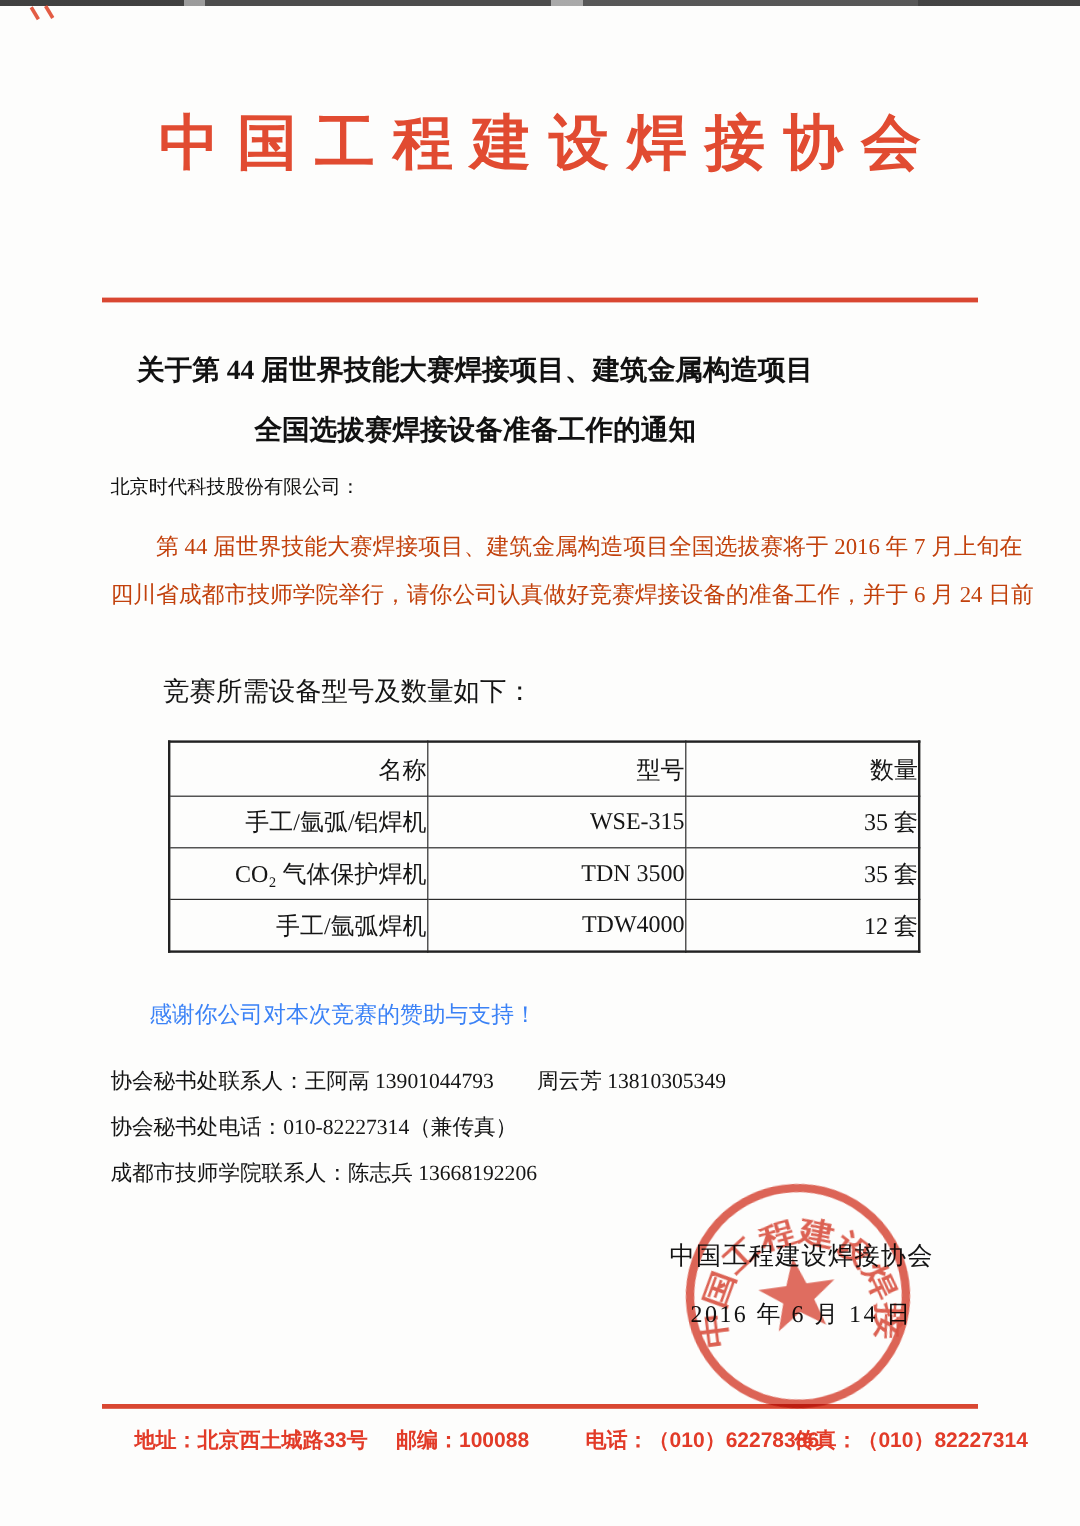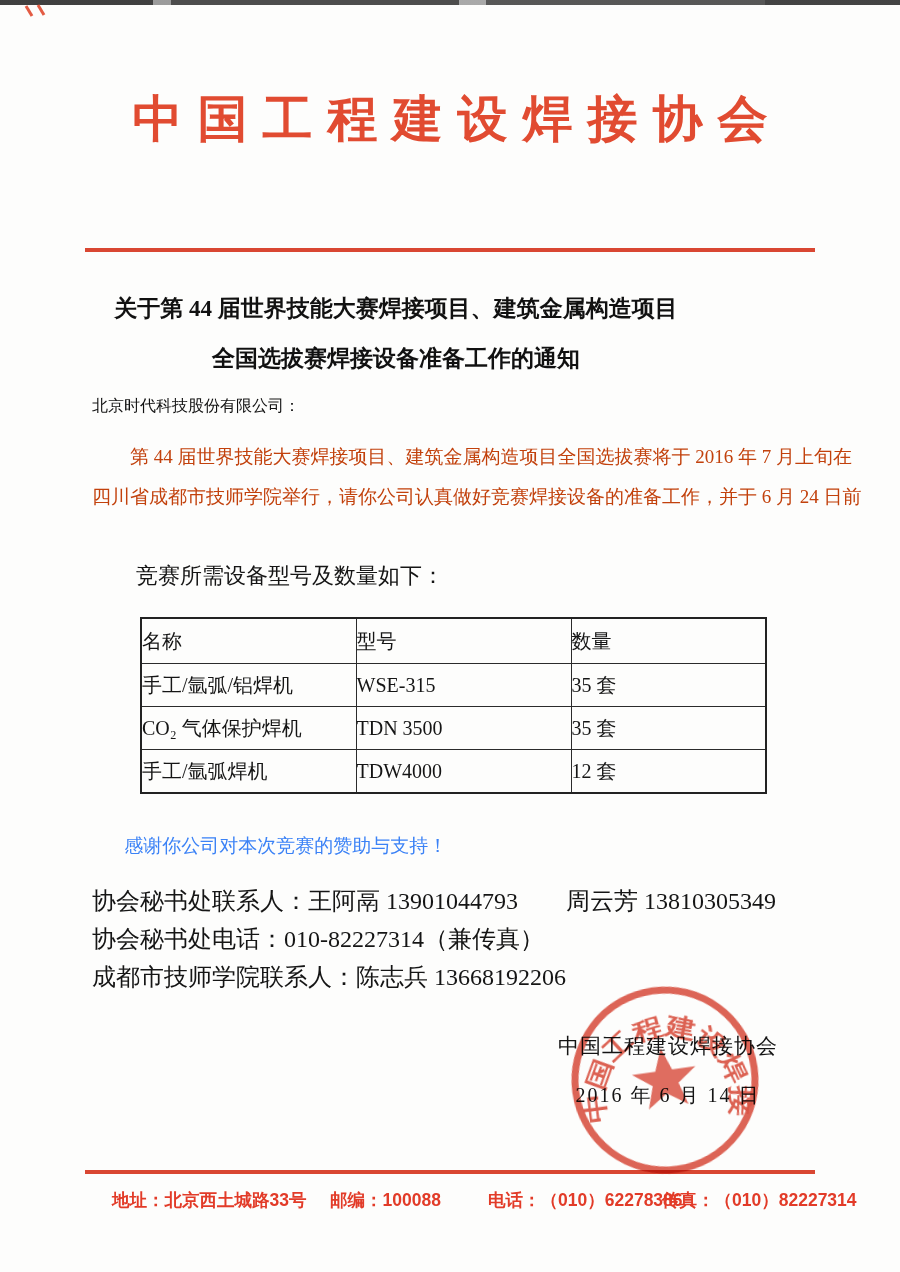--- a/index.html
+++ b/index.html
@@ -60,35 +60,35 @@
     font-size:22px;line-height:40px;text-indent:2em;white-space:nowrap;color:#151515;
   }
 
   
   .eq-table{
     position:absolute;top:617px;left:140px;
     border-collapse:collapse;table-layout:fixed;width:625px;
   }
   .eq-table td,.eq-table th{
     border:1px solid #2b2b2b;
-    text-align:left;vertical-align:middle;
+    text-align:right;vertical-align:middle;
     font-size:20px;font-weight:normal;color:#151515;
     padding:0;
   }
   .eq-table{border:2px solid #222;}
   .eq-table th{height:44px;}
   .eq-table td{height:42px;}
 
   .thanks{
     position:absolute;top:833px;left:92px;width:724px;
     font-size:19px;text-indent:1.7em;white-space:nowrap;color:#3b82f6;
   }
   .contacts{
     position:absolute;top:882px;left:92px;width:724px;
-    font-size:24px;line-height:38px;color:#151515;
+    font-size:18px;line-height:38px;color:#151515;
   }
   .contacts div{white-space:nowrap;}
 
   
   .signature{
     position:absolute;top:1032px;right:122px;
     text-align:center;color:#141414;z-index:2;
   }
   .signature .org{font-size:21px;letter-spacing:1px;white-space:nowrap;}
   .signature .date{font-size:20px;margin-top:22px;letter-spacing:2px;white-space:nowrap;}

